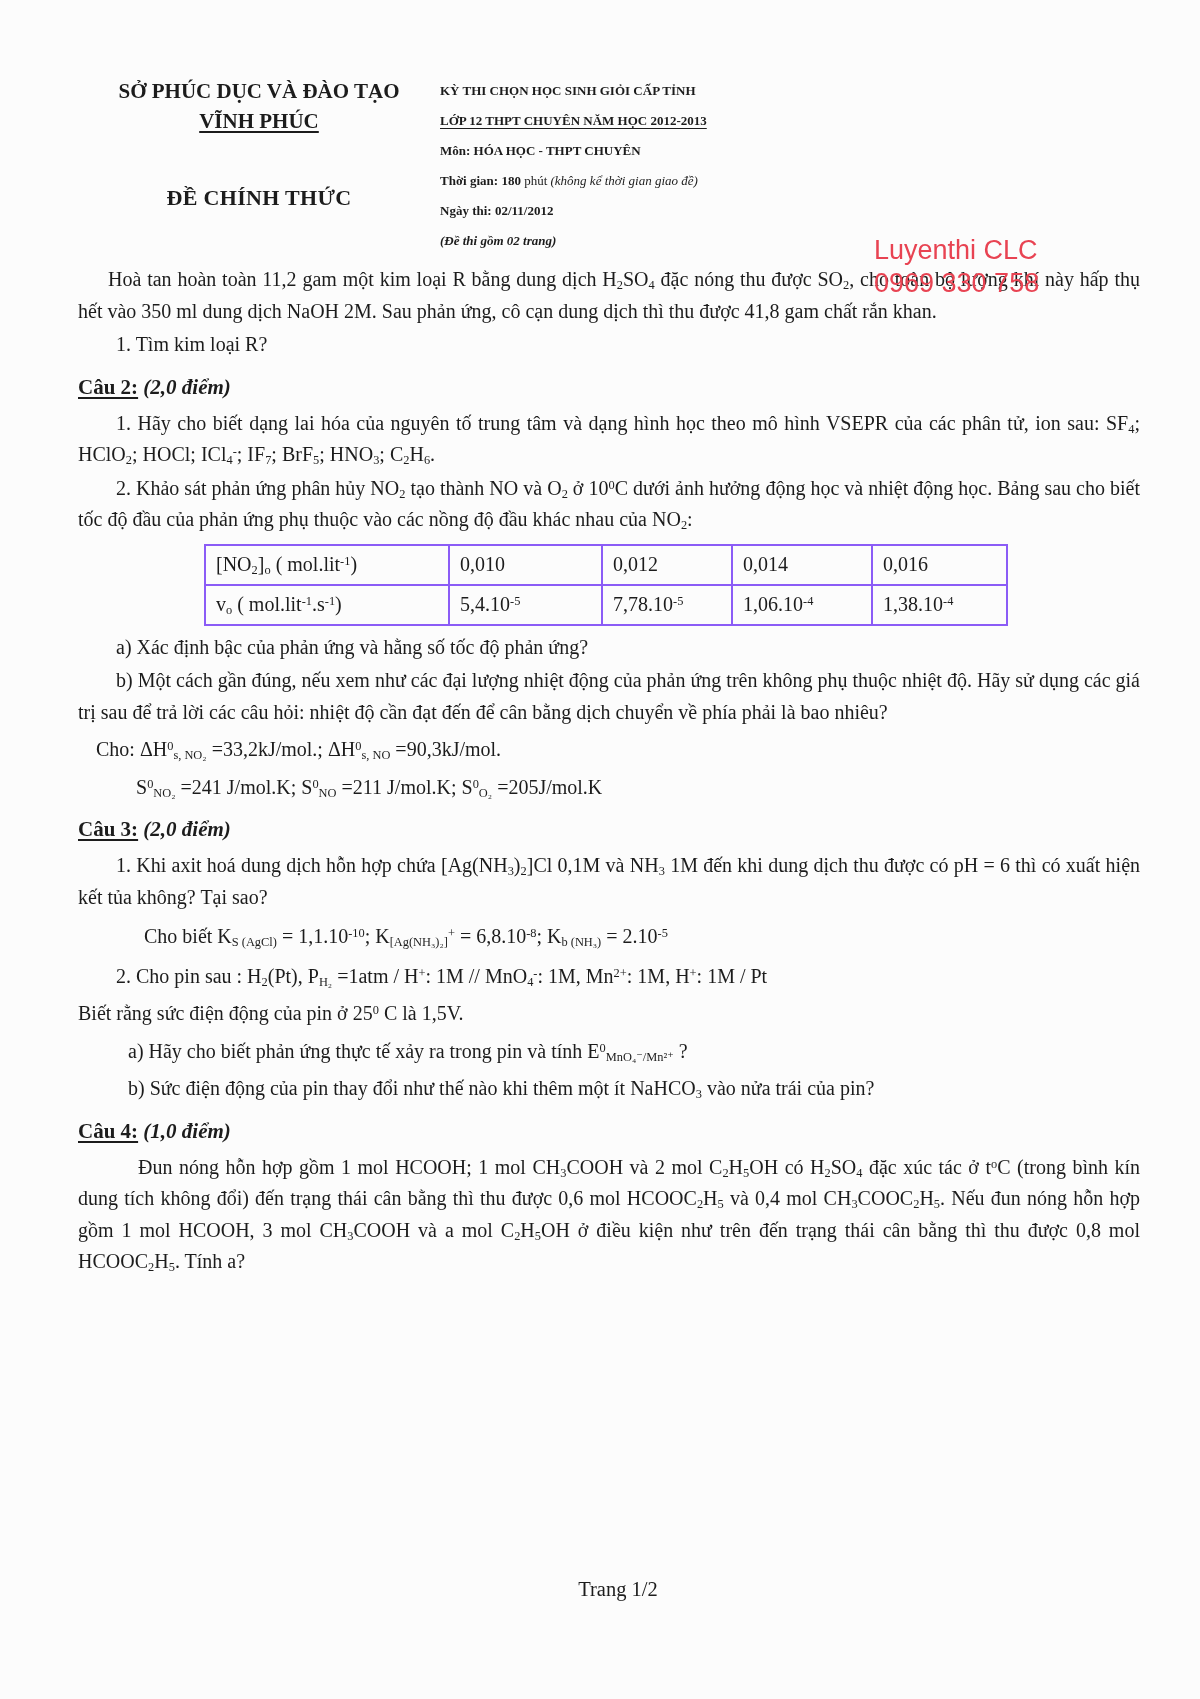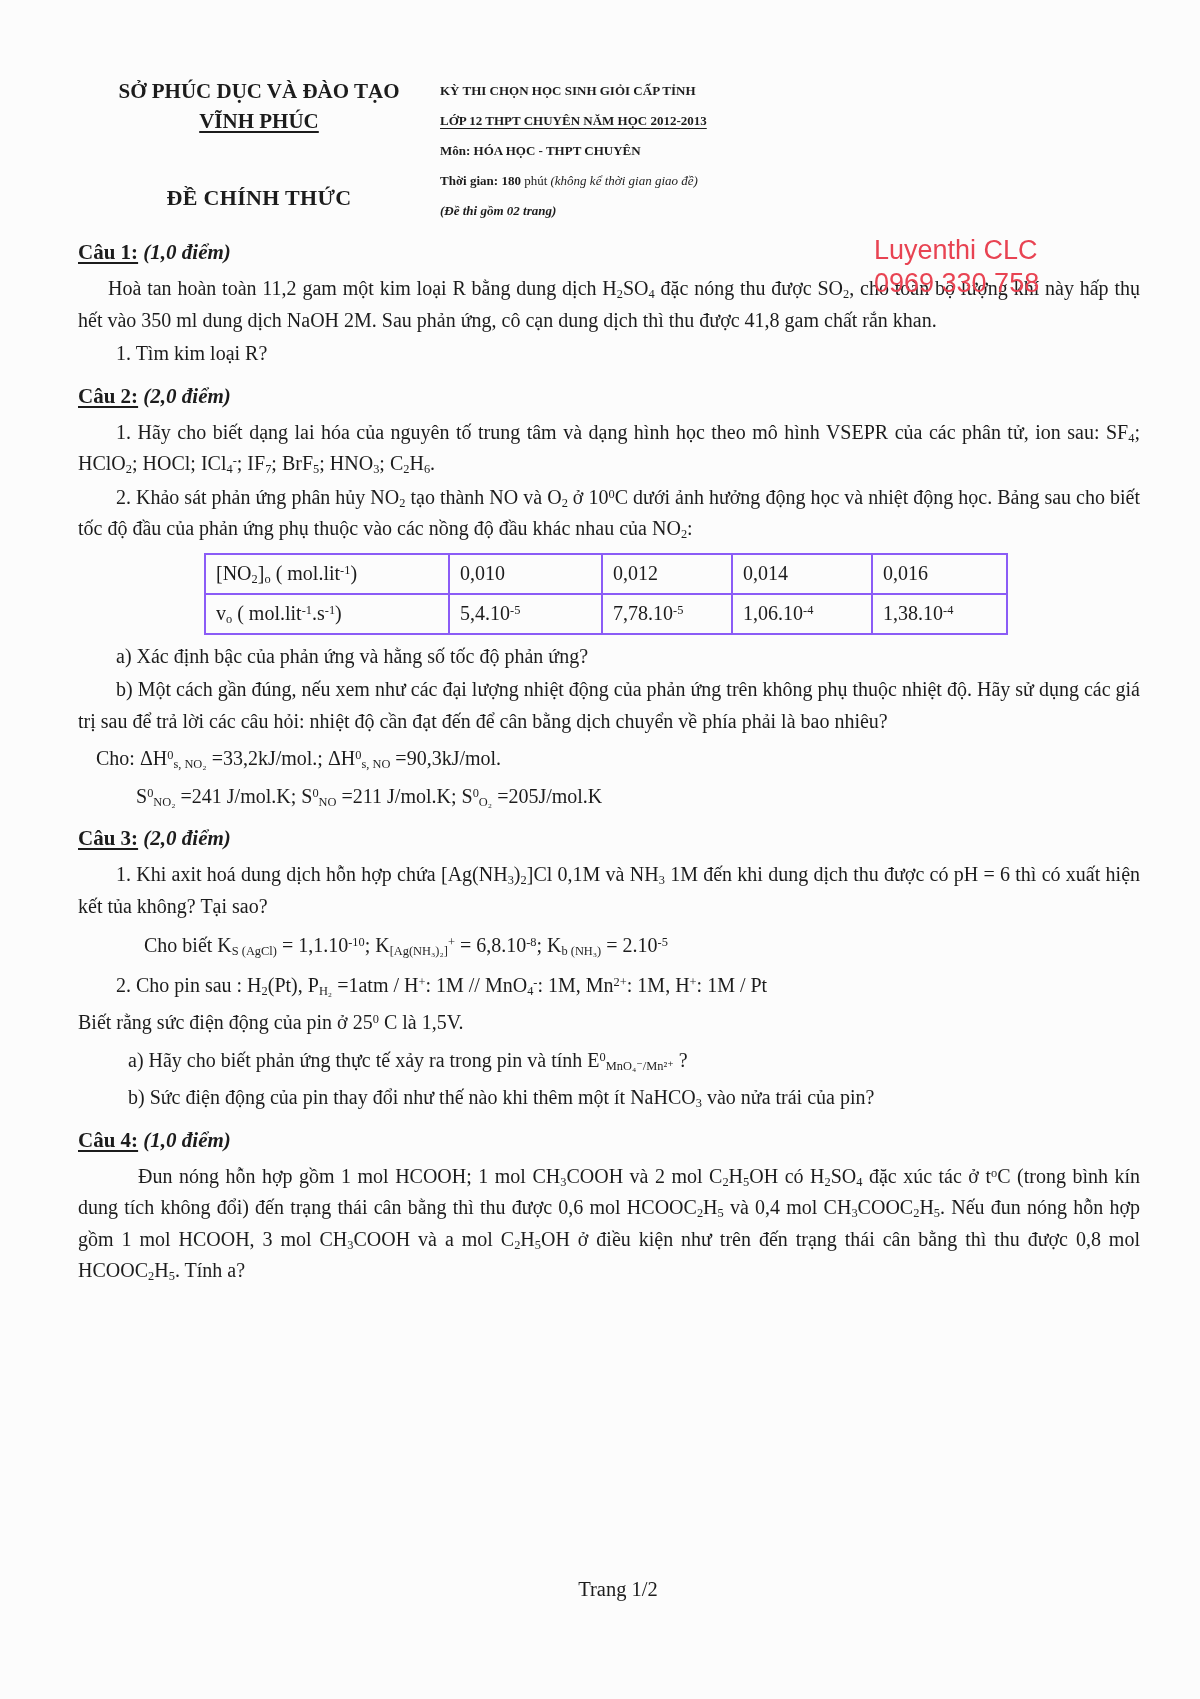--- a/index.html
+++ b/index.html
@@ -81,28 +81,28 @@
     <div class="h-left">
       <div>SỞ PHÚC DỤC VÀ ĐÀO TẠO</div>
       <div class="u">VĨNH PHÚC</div>
       <div class="official">ĐỀ CHÍNH THỨC</div>
     </div>
     <div class="h-right">
       <div class="b hl">KỲ THI CHỌN HỌC SINH GIỎI CẤP TỈNH</div>
       <div class="b u hl">LỚP 12 THPT CHUYÊN NĂM HỌC 2012-2013</div>
       <div class="b">Môn: HÓA HỌC - THPT CHUYÊN</div>
       <div><span class="b">Thời gian:</span> <span class="b">180</span> <span>phút</span> <span class="i">(không kể thời gian giao đề)</span></div>
+      <div class="b">Ngày thi: 02/11/2012</div>
       <div class="b i">(Đề thi gồm 02 trang)</div>
     </div>
   </header>
 
   <main>
 
     <section>
-      <h2 class="q-head"><span class="q-label">Câu 1:</span> <span class="q-points">(1,0 điểm)</span></h2>
       <p class="para ind30 mt8">Hoà tan hoàn toàn 11,2 gam một kim loại R bằng dung dịch H<sub>2</sub>SO<sub>4</sub> đặc nóng thu được SO<sub>2</sub>, cho toàn bộ lượng khí này hấp thụ hết vào 350 ml dung dịch NaOH 2M. Sau phản ứng, cô cạn dung dịch thì thu được 41,8 gam chất rắn khan.</p>
       <p class="para pl38 noj">1. Tìm kim loại R?</p>
     </section>
 
     <section>
       <h2 class="q-head"><span class="q-label">Câu 2:</span> <span class="q-points">(2,0 điểm)</span></h2>
       <p class="para ind38 mt8">1.  Hãy cho biết dạng lai hóa của nguyên tố trung tâm và  dạng hình học theo mô hình VSEPR của các phân tử, ion sau: SF<sub>4</sub>; HClO<sub>2</sub>; HOCl; ICl<sub>4</sub><sup>-</sup>; IF<sub>7</sub>; BrF<sub>5</sub>; HNO<sub>3</sub>; C<sub>2</sub>H<sub>6</sub>.</p>
       <p class="para ind38">2. Khảo sát phản ứng phân hủy NO<sub>2</sub> tạo thành NO và O<sub>2</sub> ở 10<sup>0</sup>C dưới ảnh hưởng động học và nhiệt động học. Bảng sau cho biết tốc độ đầu của phản ứng phụ thuộc vào các nồng độ đầu khác nhau của NO<sub>2</sub>:</p>
 
       <div class="rate-table-wrap">

